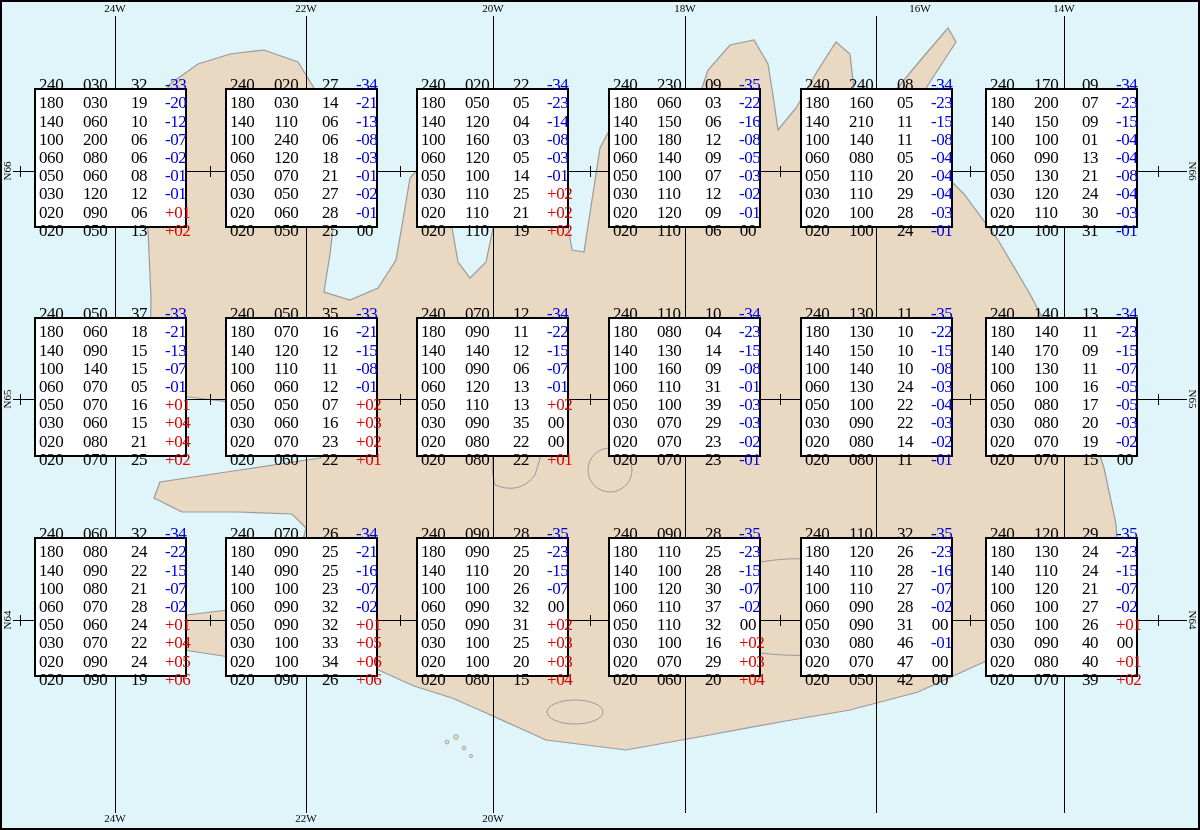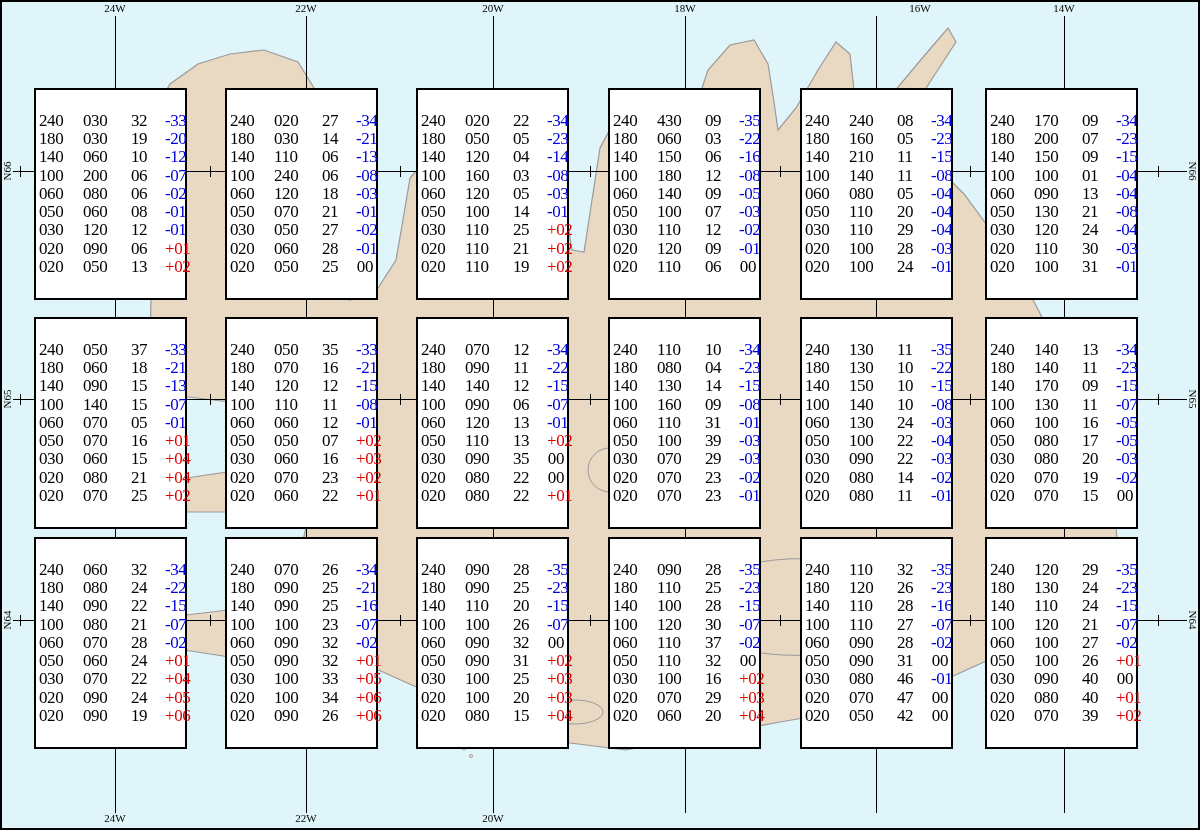--- a/index.html
+++ b/index.html
@@ -13,21 +13,21 @@
   .grid-layer{position:absolute;inset:0;z-index:5;}
   .meridian-line{position:absolute;width:1px;background:#000;}
   .parallel-line{position:absolute;height:1px;background:#000;}
   .cross-h{position:absolute;height:1px;width:15px;background:#000;}
   .cross-v{position:absolute;width:1px;height:11px;background:#000;}
   .lon-label{position:absolute;transform:translateX(-50%);font-size:11px;color:#000;white-space:nowrap;}
   .lat-label{position:absolute;transform:translate(-50%,-50%) rotate(-90deg);font-size:11px;color:#000;white-space:nowrap;}
   .lat-label.right{transform:translate(-50%,-50%) rotate(90deg);}
   .stations-layer{position:absolute;inset:0;z-index:10;}
   .station-box{
-    position:absolute;width:153px;height:212px;background:#fff;
+    position:absolute;width:153px;height:140px;background:#fff;
     border:2px solid #000;box-sizing:border-box;
     padding:0 3px;display:flex;flex-direction:column;justify-content:center;
   }
   .station-row{
     display:grid;grid-template-columns:44px 48px 34px 1fr;
     font-size:17px;line-height:18.2px;letter-spacing:-0.4px;color:#000;white-space:nowrap;
   }
   .station-row .temp{text-align:right;}
   .temp.neg{color:var(--neg,#0000dd);}
   .temp.pos{color:var(--pos,#dd0000);}
@@ -311,21 +311,21 @@
         <div class="station-row">
           <span>020</span>
           <span>110</span>
           <span>19</span>
           <span class="temp pos">+02</span>
         </div>
       </div>
       <div class="station-box" style="left: 608px; top: 88px;">
         <div class="station-row">
           <span>240</span>
-          <span>430</span>
+          <span>230</span>
           <span>09</span>
           <span class="temp neg">-35</span>
         </div>
         <div class="station-row">
           <span>180</span>
           <span>060</span>
           <span>03</span>
           <span class="temp neg">-22</span>
         </div>
         <div class="station-row">

